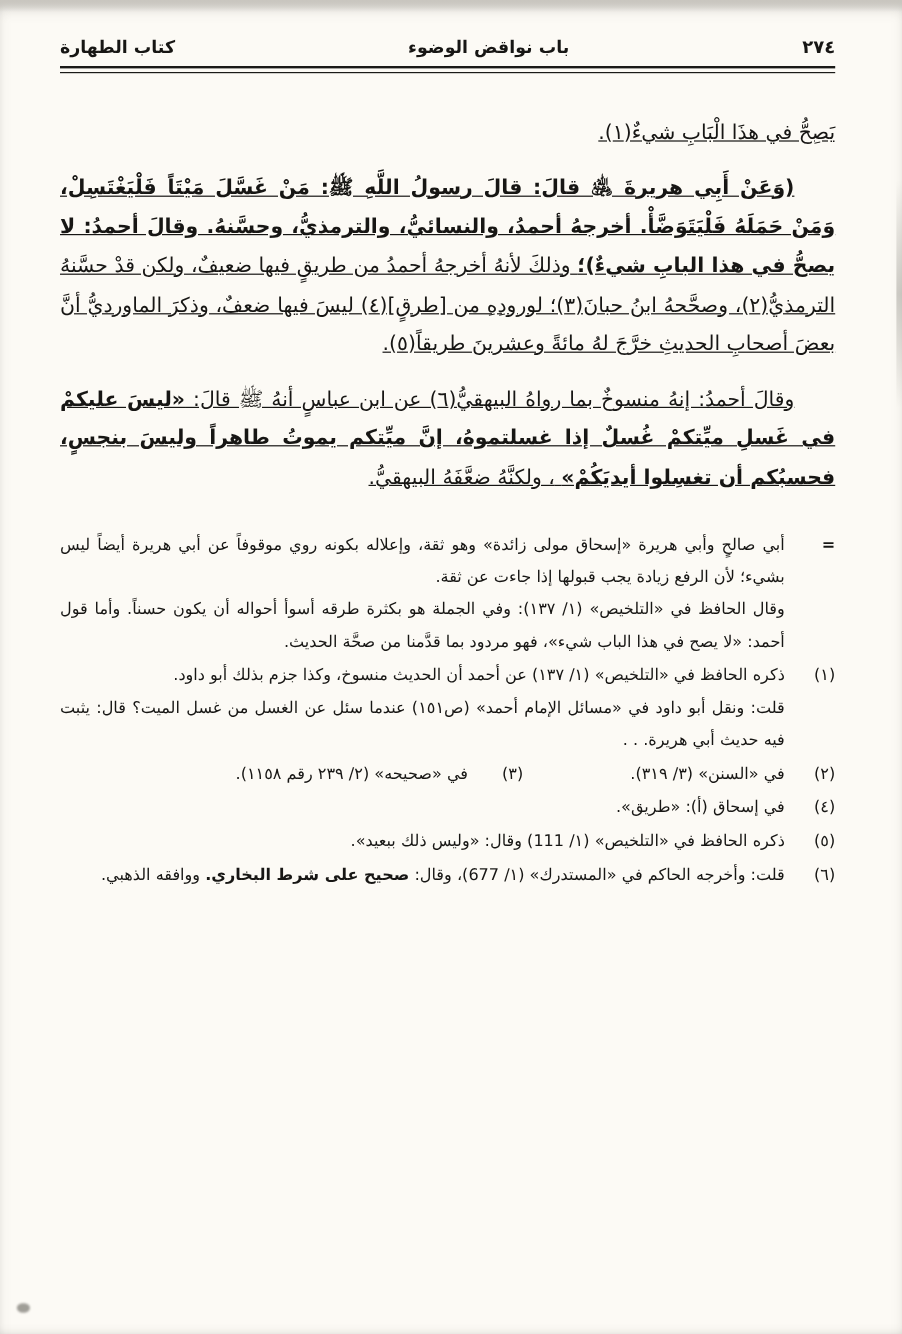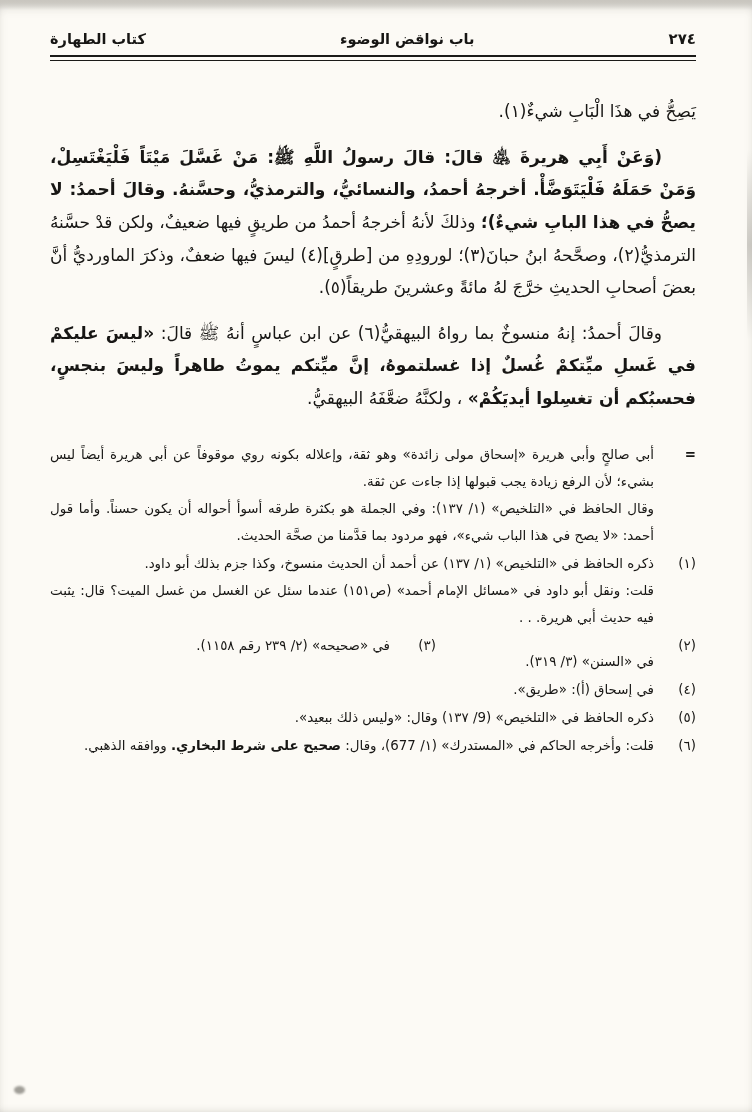--- a/index.html
+++ b/index.html
@@ -31,32 +31,32 @@
     font-size: 14.5px; font-weight: bold;
   }
   .hdr-num { font-size: 15px; letter-spacing: 1px; }
   .hdr-rule {
     margin-top: 7px; height: 3px;
     border-top: 2px solid #1b1a18; border-bottom: 1px solid #1b1a18;
   }
 
   
   .body { margin-top: 34px; font-size: 17px; line-height: 1.92; text-align: justify; }
-  .para { margin: 0 0 13px 0; }
+  .para { margin: 0 0 13px 0; text-decoration: underline; }
   .para.indent { text-indent: 34px; }
   .b { font-weight: bold; }
 
   
   .footnotes { margin-top: 26px; font-size: 13.4px; line-height: 2.02; }
   .fn { display: flex; align-items: flex-start; margin-bottom: 1px; }
   .fn-marker { flex: 0 0 42px; white-space: nowrap; }
   .fn-marker.eq { font-weight: bold; }
   .fn-body { flex: 1; text-align: justify; }
   .fn-body p { margin: 0; }
-  .pair-a { display: inline-block; width: 218px; vertical-align: top; margin-top: 16px; }
+  .pair-a { display: inline-block; width: 218px; vertical-align: top; }
   .fn-m-inline { display: inline-block; width: 46px; vertical-align: top; }
 </style>
 </head>
 <body>
 
 <div class="page">
   <div class="artifact artifact-top"></div>
   <div class="artifact artifact-streak"></div>
   <div class="artifact artifact-spot"></div>
 
@@ -110,21 +110,21 @@
     <div class="fn">
       <span class="fn-marker">(٤)</span>
       <div class="fn-body">
         <p>في إسحاق (أ): «طريق».</p>
       </div>
     </div>
 
     <div class="fn">
       <span class="fn-marker">(٥)</span>
       <div class="fn-body">
-        <p>ذكره الحافظ في «التلخيص» (9/ ١٣٧) وقال: «وليس ذلك ببعيد».</p>
+        <p>ذكره الحافظ في «التلخيص» (١/ 111) وقال: «وليس ذلك ببعيد».</p>
       </div>
     </div>
 
     <div class="fn">
       <span class="fn-marker">(٦)</span>
       <div class="fn-body">
         <p>
           <span>قلت: وأخرجه الحاكم في «المستدرك» (١/ 677)، وقال: </span><span class="b">صحيح على شرط البخاري.</span><span> ووافقه الذهبي.</span>
         </p>
       </div>

